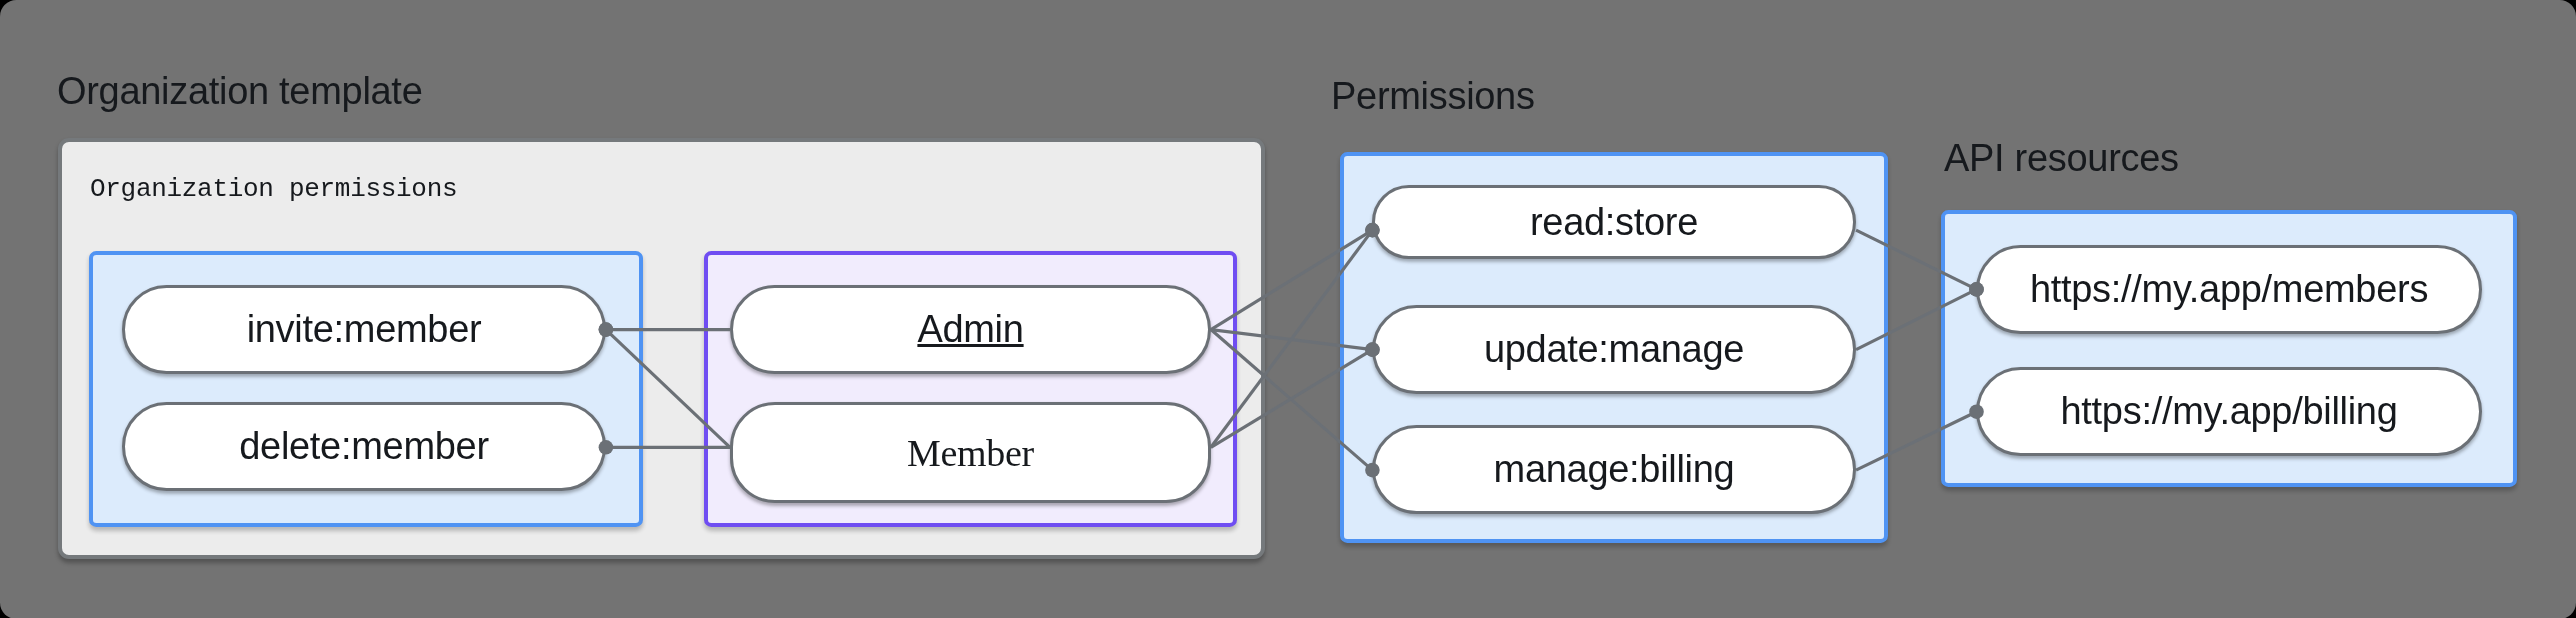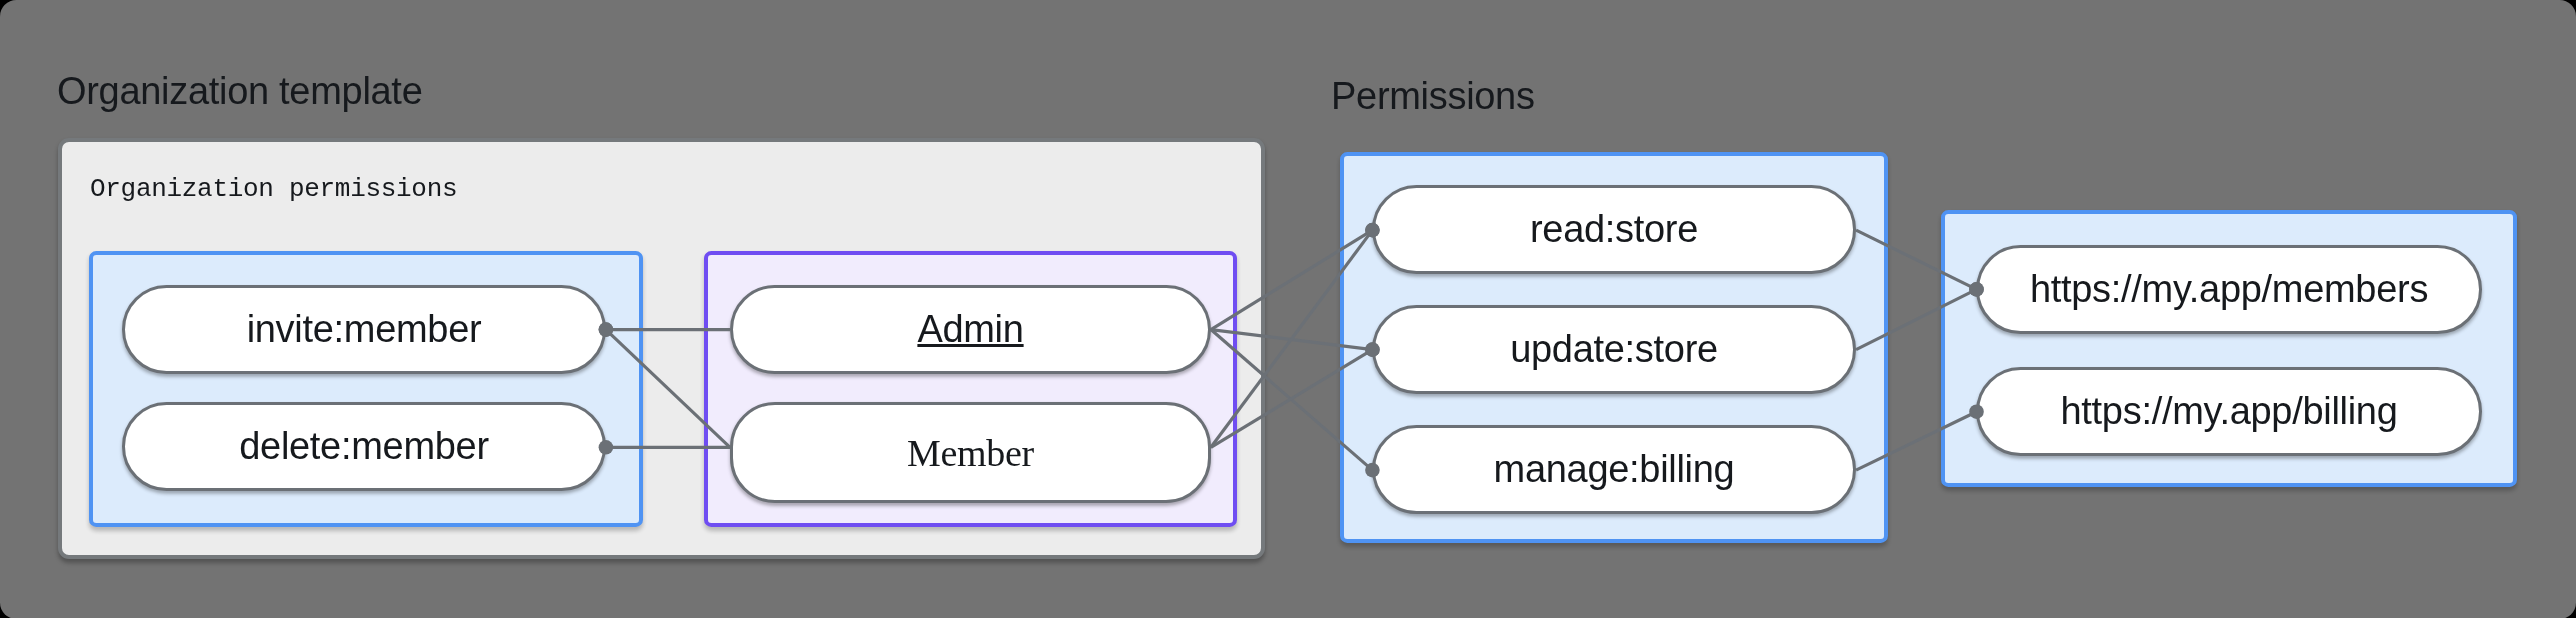--- a/index.html
+++ b/index.html
@@ -101,26 +101,27 @@
   <div class="group-box purple-box" style="left:704px; top:251px; width:533px; height:276px;"></div>
 
   <div class="pill" style="left:730px; top:285px; width:481px; height:89px;text-decoration:underline;">Admin</div>
 
   <div class="pill" style="left:730px; top:402px; width:481px; height:101px;font-family:Liberation Serif, serif;">Member</div>
 
   <div class="section-title" style="left:1331px; top:73px;">Permissions</div>
 
   <div class="group-box blue-box" style="left:1340px; top:152px; width:548px; height:391px;"></div>
 
-  <div class="pill" style="left:1372px; top:185px; width:484px; height:89px;">read:store</div>
+  <div class="pill" style="left:1372px; top:185px; width:484px; height:74px;">read:store</div>
 
-  <div class="pill" style="left:1372px; top:305px; width:484px; height:89px;">update:store</div>
+  <div class="pill" style="left:1372px; top:305px; width:484px; height:89px;">update:manage</div>
 
   <div class="pill" style="left:1372px; top:425px; width:484px; height:89px;">manage:billing</div>
 
+  <div class="section-title" style="left:1944px; top:135px;">API resources</div>
 
   <div class="group-box blue-box" style="left:1941px; top:210px; width:576px; height:277px;"></div>
 
   <div class="pill" style="left:1976px; top:245px; width:506px; height:89px;">https://my.app/members</div>
 
   <div class="pill" style="left:1976px; top:367px; width:506px; height:89px;">https://my.app/billing</div>
 
   <svg id="edge-layer" width="2576" height="619" viewBox="0 0 2823 678">
       <line x1="664" y1="361" x2="800" y2="361" stroke="#6b7076" stroke-width="3.5"></line>
       <line x1="664" y1="361" x2="800" y2="490" stroke="#6b7076" stroke-width="3.5"></line>

